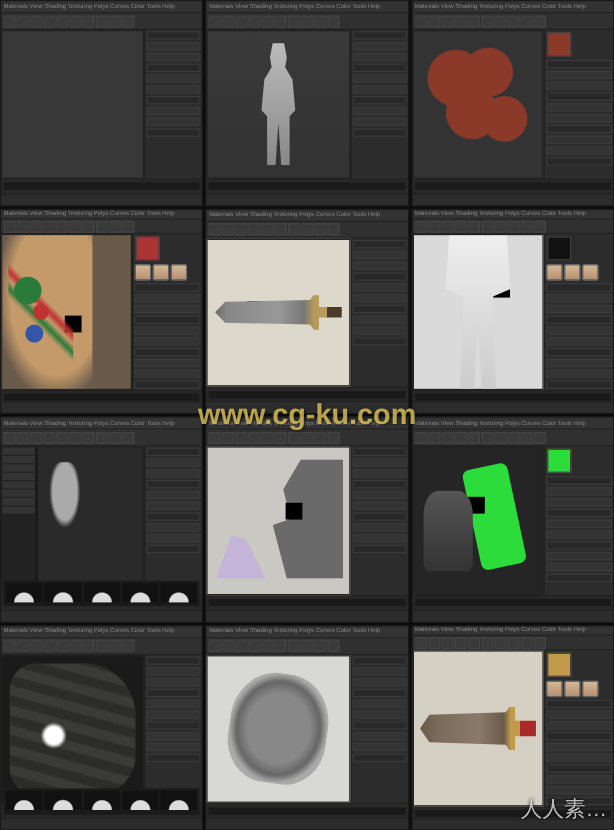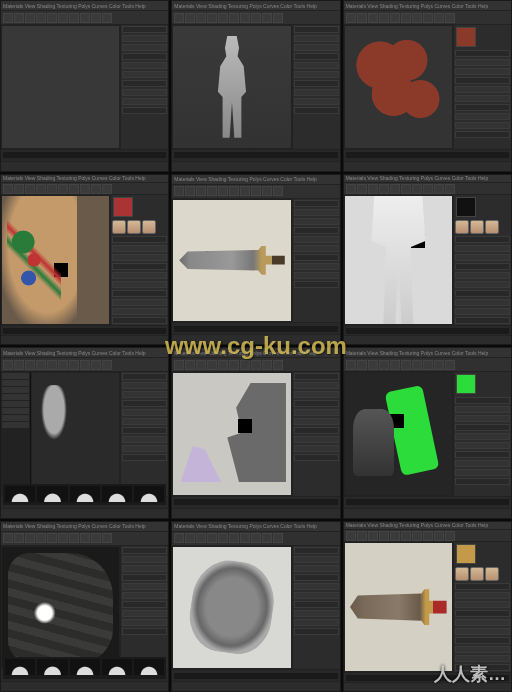--- a/index.html
+++ b/index.html
@@ -125,21 +125,21 @@
   white-space: nowrap;
   z-index: 100;
   text-shadow: 1px 1px 2px rgba(0,0,0,0.5);
 }
 .logo {
   position: absolute;
   bottom: 6px;
   right: 6px;
   font-size: 18px;
   color: rgba(220,220,220,0.85);
-  font-weight: bold;
+  font-weight: normal;
   z-index: 101;
   text-shadow: 0 0 3px #000;
   text-align: right;
 }
 
 .vp-empty { background: #383838; }
 .vp-figure {
   background: linear-gradient(#3a3a3a,#323232);
 }
 .vp-figure::after {

